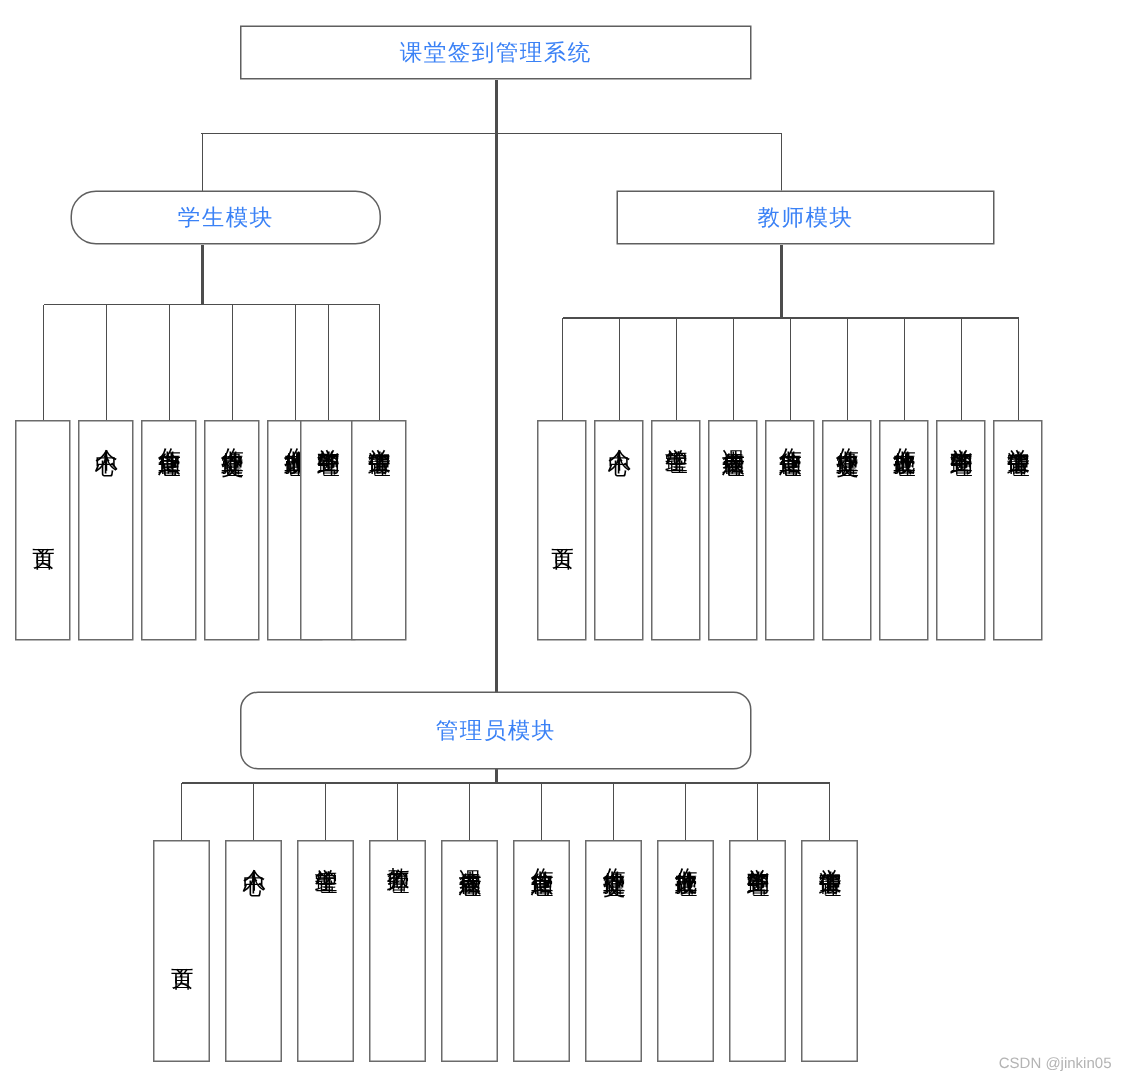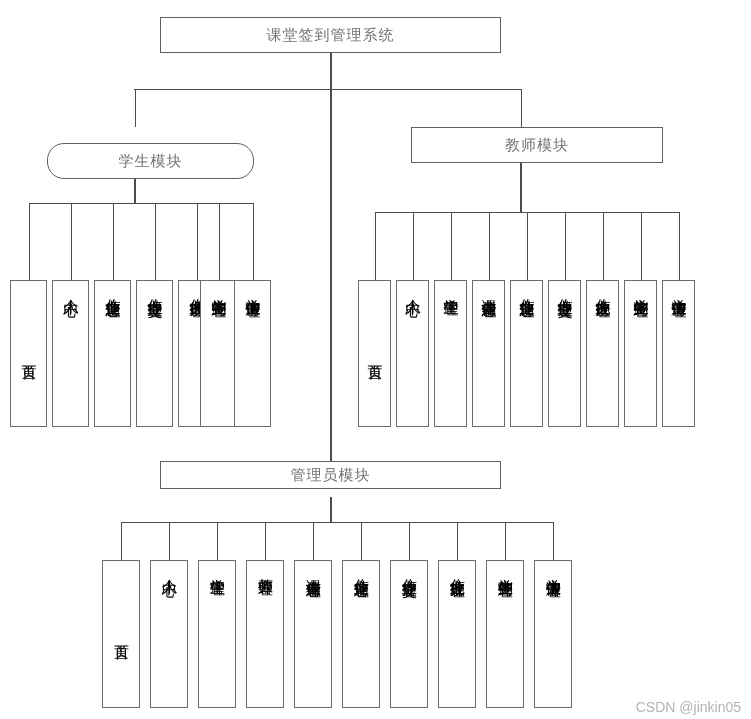--- a/index.html
+++ b/index.html
@@ -30,21 +30,21 @@
     display: flex;
     align-items: center;
     justify-content: center;
   }
   .node-box.header-node {
     border-color: #5f5f5f;
   }
   .node-label-h {
     font-size: 15px;
     line-height: 18px;
-    color: #737373;
+    color: #3b82f6;
     letter-spacing: 1px;
     white-space: nowrap;
     text-align: left;
   }
   .node-label-v {
     font-size: 15px;
     line-height: 17px;
     color: #000000;
     writing-mode: vertical-rl;
     text-orientation: upright;
@@ -66,21 +66,21 @@
     left: 0;
     top: 0;
     width: 751px;
     height: 719px;
     pointer-events: none;
   }
   #watermark {
     position: absolute;
     right: 10px;
     bottom: 4px;
-    font-size: 14px;
+    font-size: 10px;
     color: #b4b4b4;
     font-family: "Liberation Sans", sans-serif;
     white-space: nowrap;
   }
 </style>
 </head>
 <body>
 
 <div id="diagram-root">
   <svg id="connector-layer" width="751" height="719" viewBox="0 0 751 719">
@@ -117,21 +117,21 @@
       <line x1="313" y1="522" x2="313" y2="560" stroke="#4d4d4d" stroke-width="1" shape-rendering="crispEdges"></line>
       <line x1="361" y1="522" x2="361" y2="560" stroke="#4d4d4d" stroke-width="1" shape-rendering="crispEdges"></line>
       <line x1="409" y1="522" x2="409" y2="560" stroke="#4d4d4d" stroke-width="1" shape-rendering="crispEdges"></line>
       <line x1="457" y1="522" x2="457" y2="560" stroke="#4d4d4d" stroke-width="1" shape-rendering="crispEdges"></line>
       <line x1="505" y1="522" x2="505" y2="560" stroke="#4d4d4d" stroke-width="1" shape-rendering="crispEdges"></line>
       <line x1="553" y1="522" x2="553" y2="560" stroke="#4d4d4d" stroke-width="1" shape-rendering="crispEdges"></line>
     </svg>
 <div class="node-box header-node" style="left: 160px; top: 17px; width: 341px; height: 36px;">
       <span class="node-label-h">课堂签到管理系统</span>
     </div>
-    <div class="node-box header-node" style="left: 47px; top: 143px; width: 207px; height: 36px; border-radius: 17px;">
+    <div class="node-box header-node" style="left: 47px; top: 127px; width: 207px; height: 36px; border-radius: 17px;">
       <span class="node-label-h">学生模块</span>
     </div>
     <div class="node-box leaf-node short-label" style="left: 10px; top: 280px; width: 37px; height: 147px;">
       <span class="node-label-v">首页</span>
     </div>
     <div class="node-box leaf-node" style="left: 52px; top: 280px; width: 37px; height: 147px;">
       <span class="node-label-v">个人中心</span>
     </div>
     <div class="node-box leaf-node" style="left: 94px; top: 280px; width: 37px; height: 147px;">
       <span class="node-label-v">作业信息管理</span>
@@ -171,21 +171,21 @@
     </div>
     <div class="node-box leaf-node" style="left: 586px; top: 280px; width: 33px; height: 147px;">
       <span class="node-label-v">作业批改管理</span>
     </div>
     <div class="node-box leaf-node" style="left: 624px; top: 280px; width: 33px; height: 147px;">
       <span class="node-label-v">学生签到管理</span>
     </div>
     <div class="node-box leaf-node" style="left: 662px; top: 280px; width: 33px; height: 147px;">
       <span class="node-label-v">学生请假管理</span>
     </div>
-    <div class="node-box header-node" style="left: 160px; top: 461px; width: 341px; height: 28px;">
+    <div class="node-box header-node" style="left: 160px; top: 461px; width: 341px; height: 52px; border-radius: 12px;">
       <span class="node-label-h">管理员模块</span>
     </div>
     <div class="node-box leaf-node short-label" style="left: 102px; top: 560px; width: 38px; height: 148px;">
       <span class="node-label-v">首页</span>
     </div>
     <div class="node-box leaf-node" style="left: 150px; top: 560px; width: 38px; height: 148px;">
       <span class="node-label-v">个人中心</span>
     </div>
     <div class="node-box leaf-node" style="left: 198px; top: 560px; width: 38px; height: 148px;">
       <span class="node-label-v">学生管理</span>

